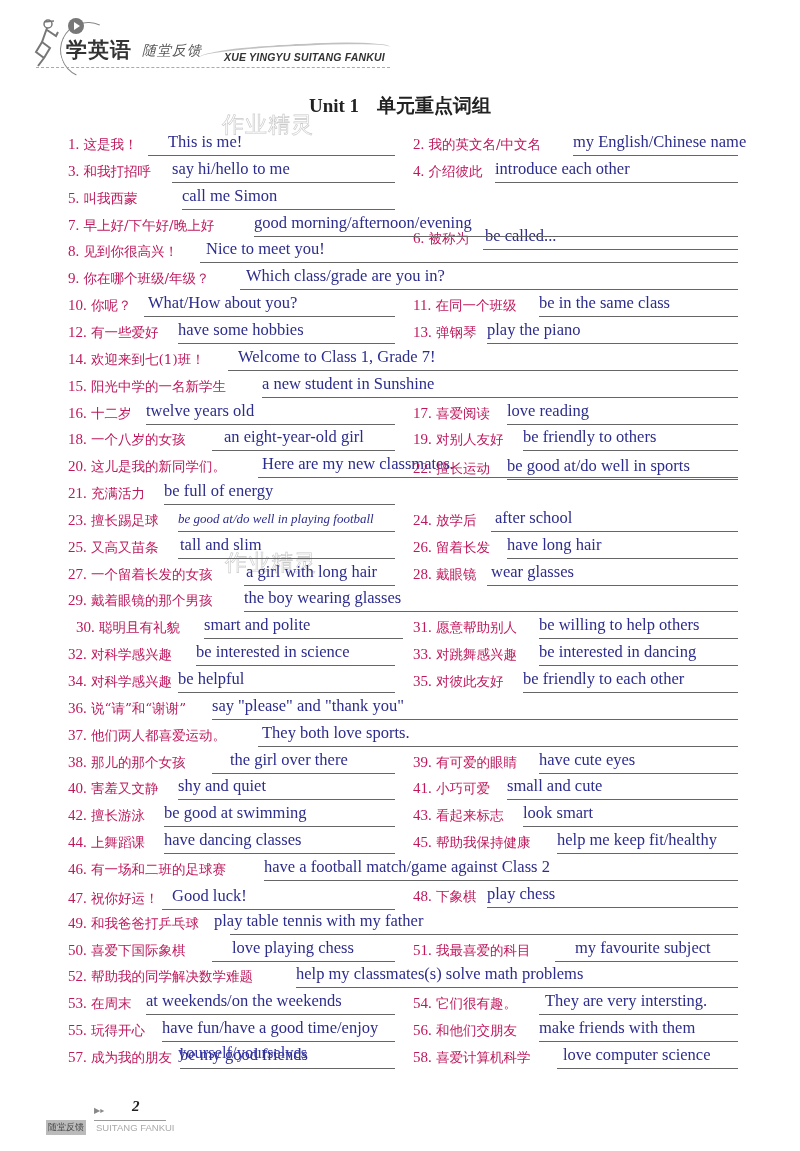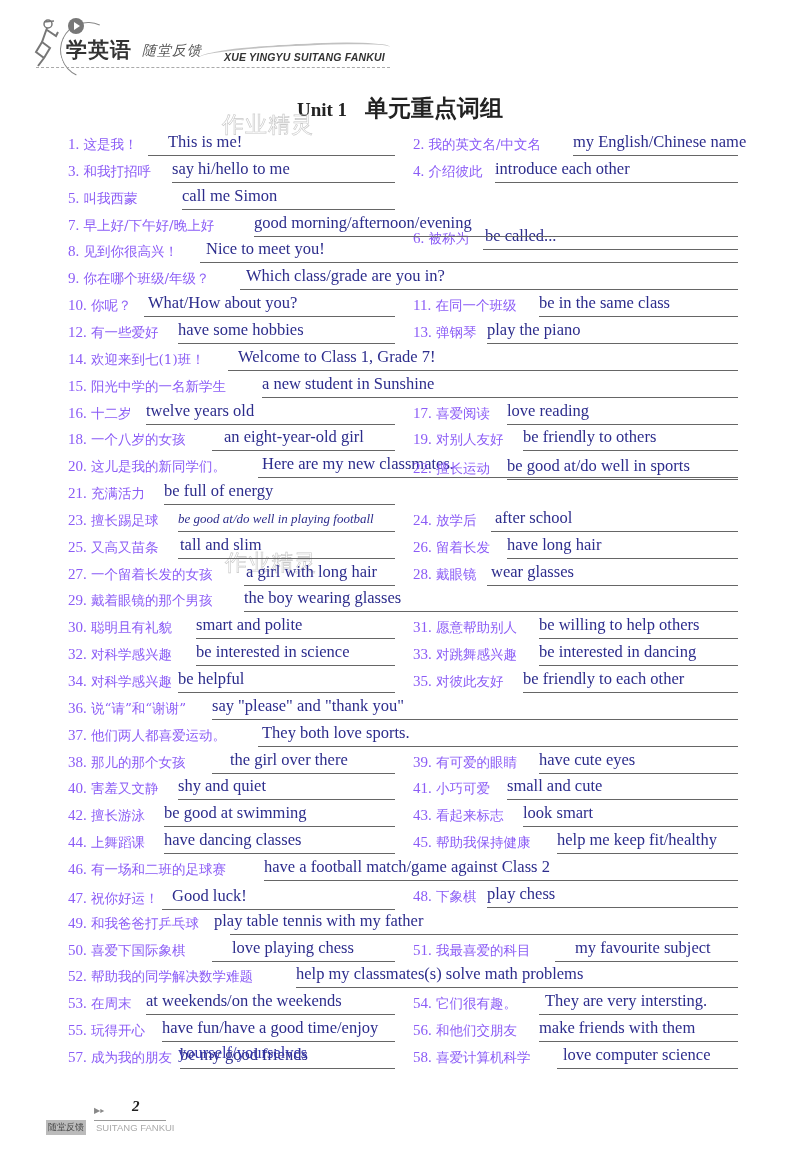--- a/index.html
+++ b/index.html
@@ -12,26 +12,26 @@
   .logo-circle { position: absolute; left: 60px; top: 22px; width: 54px; height: 54px; border: 1.5px solid #888; border-radius: 50%; border-right-color: transparent; border-bottom-color: transparent; transform: rotate(-20deg); }
   .logo-play { position: absolute; left: 68px; top: 18px; width: 16px; height: 16px; border-radius: 50%; background: #777; }
   .logo-play::after { content: ""; position: absolute; left: 6px; top: 4px; border-left: 6px solid #fff; border-top: 4px solid transparent; border-bottom: 4px solid transparent; }
   .logo-main { position: absolute; left: 66px; top: 36px; font-family: "DejaVu Sans", sans-serif; font-weight: bold; font-size: 21px; color: #333; letter-spacing: 1px; }
   .logo-sub { position: absolute; left: 142px; top: 42px; font-family: "DejaVu Sans", sans-serif; font-size: 14px; color: #555; font-style: italic; letter-spacing: 1px; }
   .logo-en { position: absolute; left: 224px; top: 51px; font-family: "Liberation Sans", sans-serif; font-size: 10.5px; font-weight: bold; font-style: italic; color: #333; letter-spacing: .2px; }
   .header-swoosh { position: absolute; left: 200px; top: 44px; width: 190px; height: 14px; border-top: 2px solid #999; border-radius: 50% 50% 0 0; transform: rotate(-3deg); opacity: .6; }
   .header-dash { position: absolute; left: 36px; top: 67px; width: 354px; border-top: 1px dashed #aaa; }
 
   .title { position: absolute; left: 0; width: 800px; top: 93px; text-align: center; font-size: 19px; font-weight: bold; color: #222; }
-  .title .cn { font-family: "DejaVu Sans", sans-serif; font-weight: bold; font-size: 23px; margin-left: 18px; }
+  .title .cn { font-family: "DejaVu Sans", sans-serif; font-weight: bold; font-size: 19px; margin-left: 18px; }
 
   .watermark { position: absolute; font-family: "DejaVu Sans", sans-serif; font-size: 22px; color: transparent; -webkit-text-stroke: 0.6px #c8c8c8; letter-spacing: 1px; }
 
   .row { position: absolute; height: 24px; }
-  .prompt { position: absolute; left: 0; bottom: 4px; font-family: "DejaVu Serif", serif; font-size: 13.5px; color: #8b5cf6; white-space: nowrap; }
+  .prompt { position: absolute; left: 0; bottom: 4px; font-family: "DejaVu Serif", serif; font-size: 13.5px; color: #be185d; white-space: nowrap; }
   .prompt .num { font-family: "Liberation Serif", serif; font-size: 15px; }
   .blank { position: absolute; bottom: 2px; border-bottom: 1px solid #666; height: 0; }
   .answer { position: absolute; bottom: 6px; font-family: "Liberation Serif", serif; font-size: 16.5px; color: #2c2c8c; white-space: nowrap; }
   .answer.small { font-size: 13px; bottom: 7px; font-style: italic; }
   .answer.overlay { color: #3434a8; }
 
   .footer { position: absolute; left: 0; top: 1080px; width: 300px; height: 71px; }
   .footer-arrow { position: absolute; left: 94px; top: 26px; font-size: 8px; color: #888; font-family: "DejaVu Sans", sans-serif; }
   .footer-page { position: absolute; left: 132px; top: 18px; font-family: "Liberation Serif", serif; font-style: italic; font-weight: bold; font-size: 15px; color: #222; }
   .footer-tag { position: absolute; left: 46px; top: 40px; background: #bbb; color: #444; font-family: "DejaVu Sans", sans-serif; font-size: 9px; padding: 1px 2px; }
@@ -202,21 +202,21 @@
     <div class="row" style="left: 413px; top: 563.6px; width: 325px;">
       <span class="prompt"><span class="num">28.</span> <span>戴眼镜</span></span>
       <span class="blank" style="left:74px;right:0"></span>
       <span class="answer" style="left:78px">wear glasses</span>
     </div>
     <div class="row" style="left: 68px; top: 590.45px; width: 670px;">
       <span class="prompt"><span class="num">29.</span> <span>戴着眼镜的那个男孩</span></span>
       <span class="blank" style="left:176px;right:0"></span>
       <span class="answer" style="left:176px">the boy wearing glasses</span>
     </div>
-    <div class="row" style="left: 68px; top: 617.3px; width: 327px;">
+    <div class="row" style="left: 76px; top: 617.3px; width: 327px;">
       <span class="prompt"><span class="num">30.</span> <span>聪明且有礼貌</span></span>
       <span class="blank" style="left:128px;right:0"></span>
       <span class="answer" style="left:128px">smart and polite</span>
     </div>
     <div class="row" style="left: 413px; top: 617.3px; width: 325px;">
       <span class="prompt"><span class="num">31.</span> <span>愿意帮助别人</span></span>
       <span class="blank" style="left:126px;right:0"></span>
       <span class="answer" style="left:126px">be willing to help others</span>
     </div>
     <div class="row" style="left: 68px; top: 644.15px; width: 327px;">

